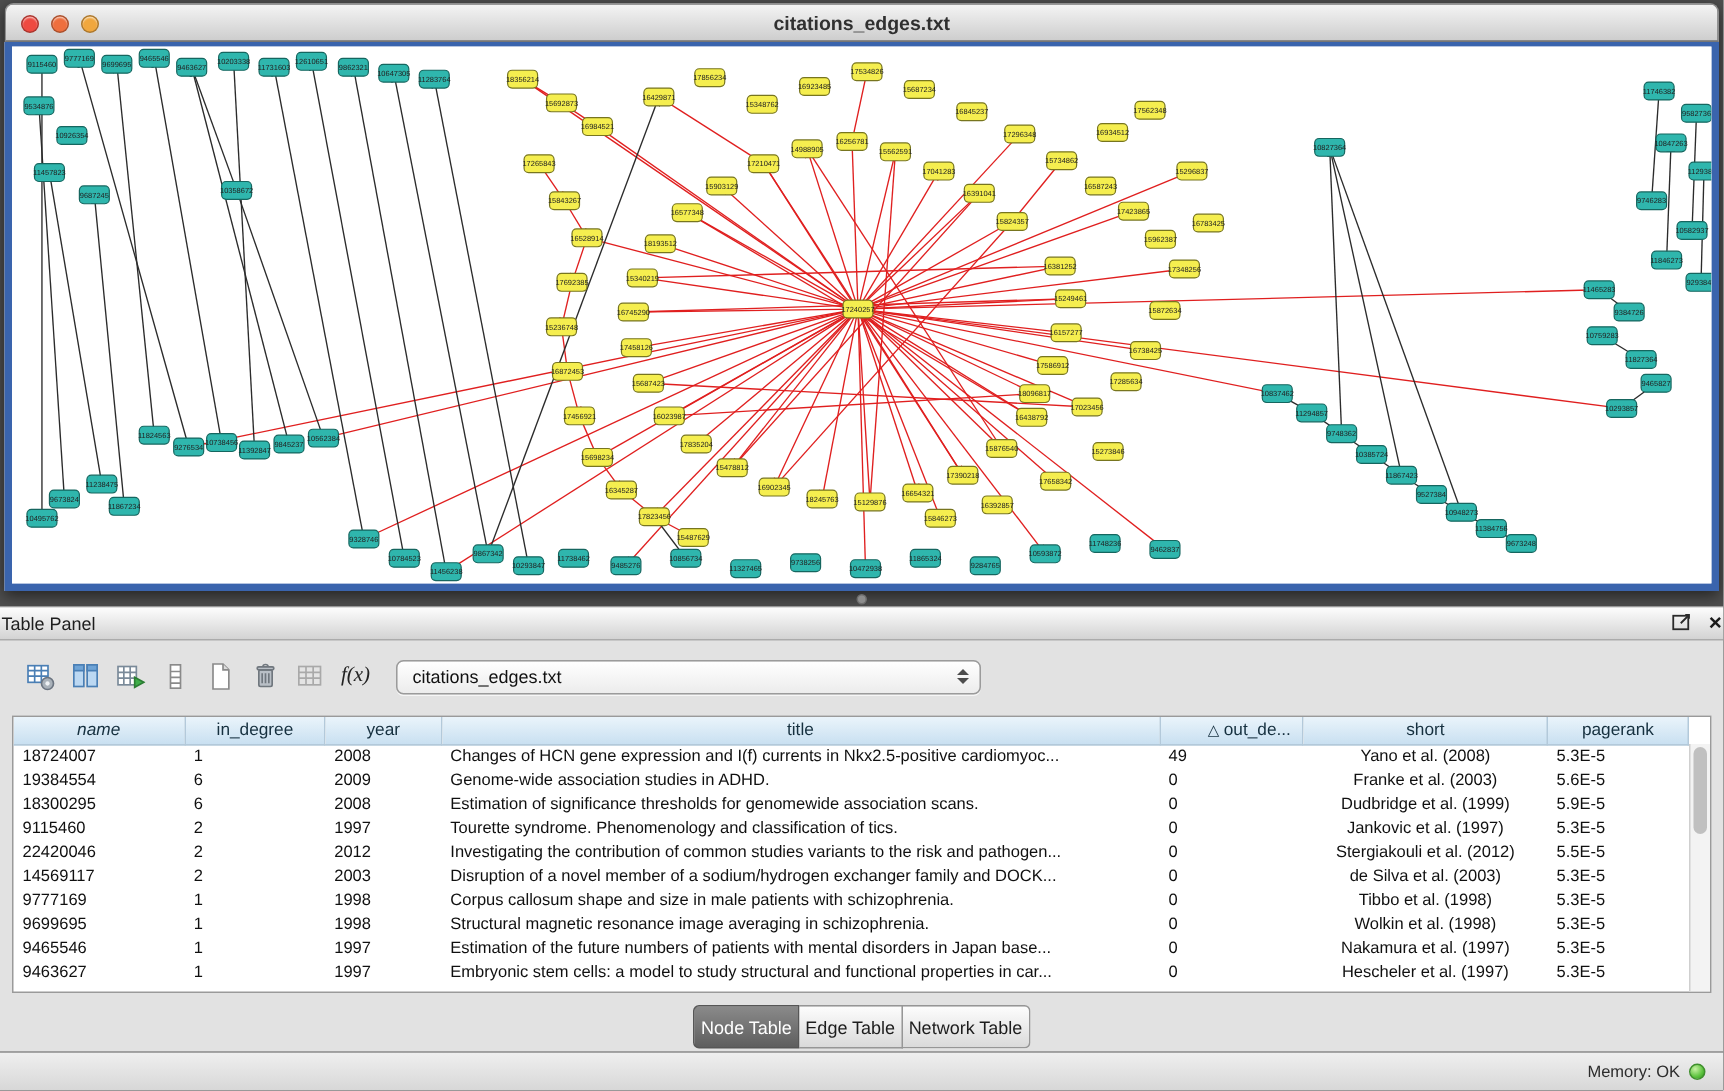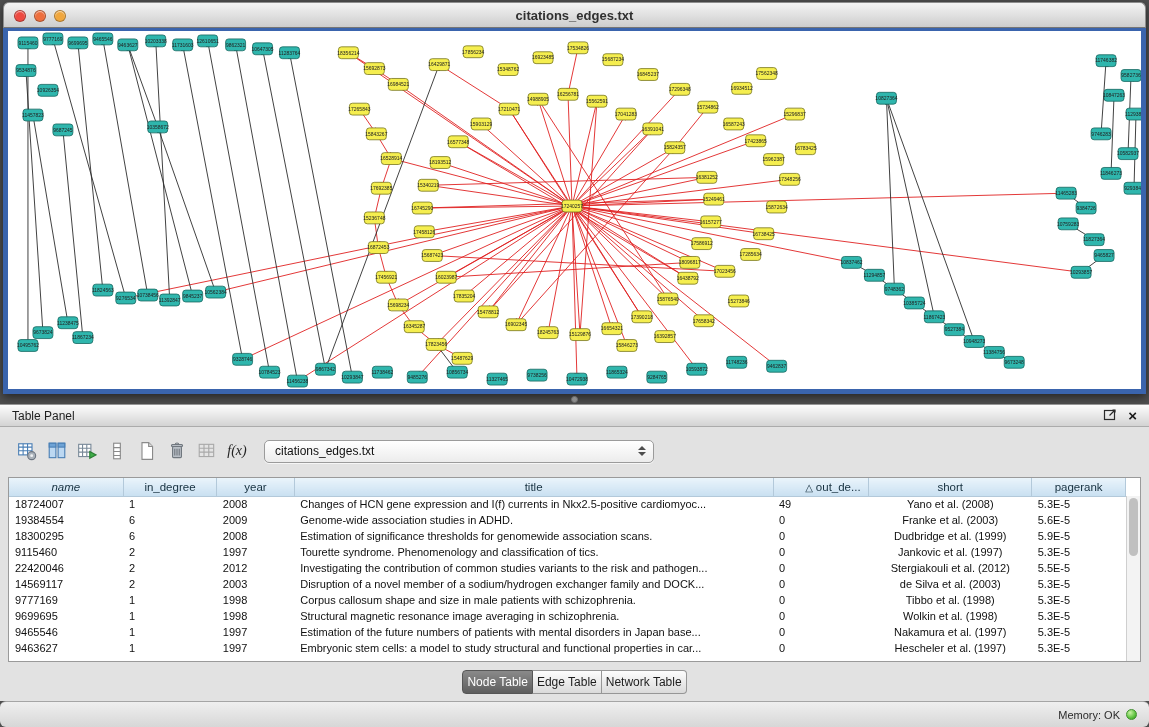--- a/index.html
+++ b/index.html
@@ -24,21 +24,21 @@
 
   
   .splitter { position:absolute; top:394px; left:0; width:1149px; height:10px; display:flex;
     align-items:center; justify-content:center; }
   .grip { width:7px; height:7px; border-radius:50%; background:#8d8d8d; border:1px solid #6d6d6d; }
 
   
   .table-panel { position:absolute; top:404px; left:0; width:1149px; height:297px;
     background:#e2e2e2; border-top:1px solid #979797; }
   .panel-header { height:22px; background:linear-gradient(#fdfdfd,#d3d3d3);
-    border-bottom:1px solid #ababab; display:flex; align-items:center; padding:0 12px;
+    border-bottom:1px solid #ababab; display:flex; align-items:center; padding:0 1px;
     font-size:12px; color:#1e1e1e; }
   .panel-controls { margin-left:auto; display:flex; align-items:center; gap:10px; }
   .close-x { font-size:15px; font-weight:bold; color:#1a1a1a; line-height:14px; }
 
   .toolbar { display:flex; align-items:center; gap:4px; padding:8px 0 4px 14px; height:44px; }
   .tool { width:26px; height:26px; display:flex; align-items:center; justify-content:center;
     background:transparent; border:none; }
   .tool.fx span { font-family:"Liberation Serif", serif; font-style:italic; font-size:14px; color:#222; }
   .dropdown { margin-left:10px; width:390px; height:23px; background:linear-gradient(#ffffff,#ececec);
     border:1px solid #9b9b9b; border-radius:5px; display:flex; align-items:center;
@@ -56,31 +56,31 @@
     overflow:hidden; white-space:nowrap; }
   th:first-child { border-left:none;font-style:italic; }
   td { height:16px; padding:0 6px; white-space:nowrap; overflow:hidden; color:#101010; }
   td.center { text-align:center; }
   .sort-glyph { font-size:10px; margin-right:3px; }
   .vscroll { position:absolute; top:18px; right:0; width:14px; bottom:0; background:#f3f3f3;
     border-left:1px solid #cfcfcf; }
   .vthumb { margin:2px; height:58px; background:#c0c0c0; border-radius:6px; }
 
   .tabs { display:flex; justify-content:center; margin-top:8px; }
-  .tab { height:24px; padding:0 4px; display:flex; align-items:center; font-size:12px;
+  .tab { height:29px; padding:0 4px; display:flex; align-items:center; font-size:12px;
     color:#1d1d1d; background:linear-gradient(#fdfdfd,#dadada); border:1px solid #969696; border-left:none; }
   .tab:first-child { border-left:1px solid #969696; border-radius:4px 0 0 4px; }
   .tab:last-child { border-radius:0 4px 4px 0; }
   .tab.active { background:linear-gradient(#8a8a8a,#5e5e5e); color:#fff; border-color:#565656; }
 
   
   .status-bar { position:absolute; top:701px; left:0; width:1149px; height:26px;
     background:linear-gradient(#efefef,#d7d7d7); border-top:1px solid #a5a5a5;
     display:flex; align-items:center; justify-content:flex-end; padding:0 12px;
-    font-size:11px; color:#2c2c2c;border-radius:6px; }
+    font-size:11px; color:#2c2c2c; }
   .mem-dot { width:11px; height:11px; border-radius:50%; margin-left:6px;
     background:radial-gradient(circle at 35% 30%, #c8f2a4, #5cc23e 60%, #2f8f1f);
     border:1px solid #3f8f2d; }
 </style>
 </head>
 <body>
 
 <div class="app">
 
   <div class="net-window">

